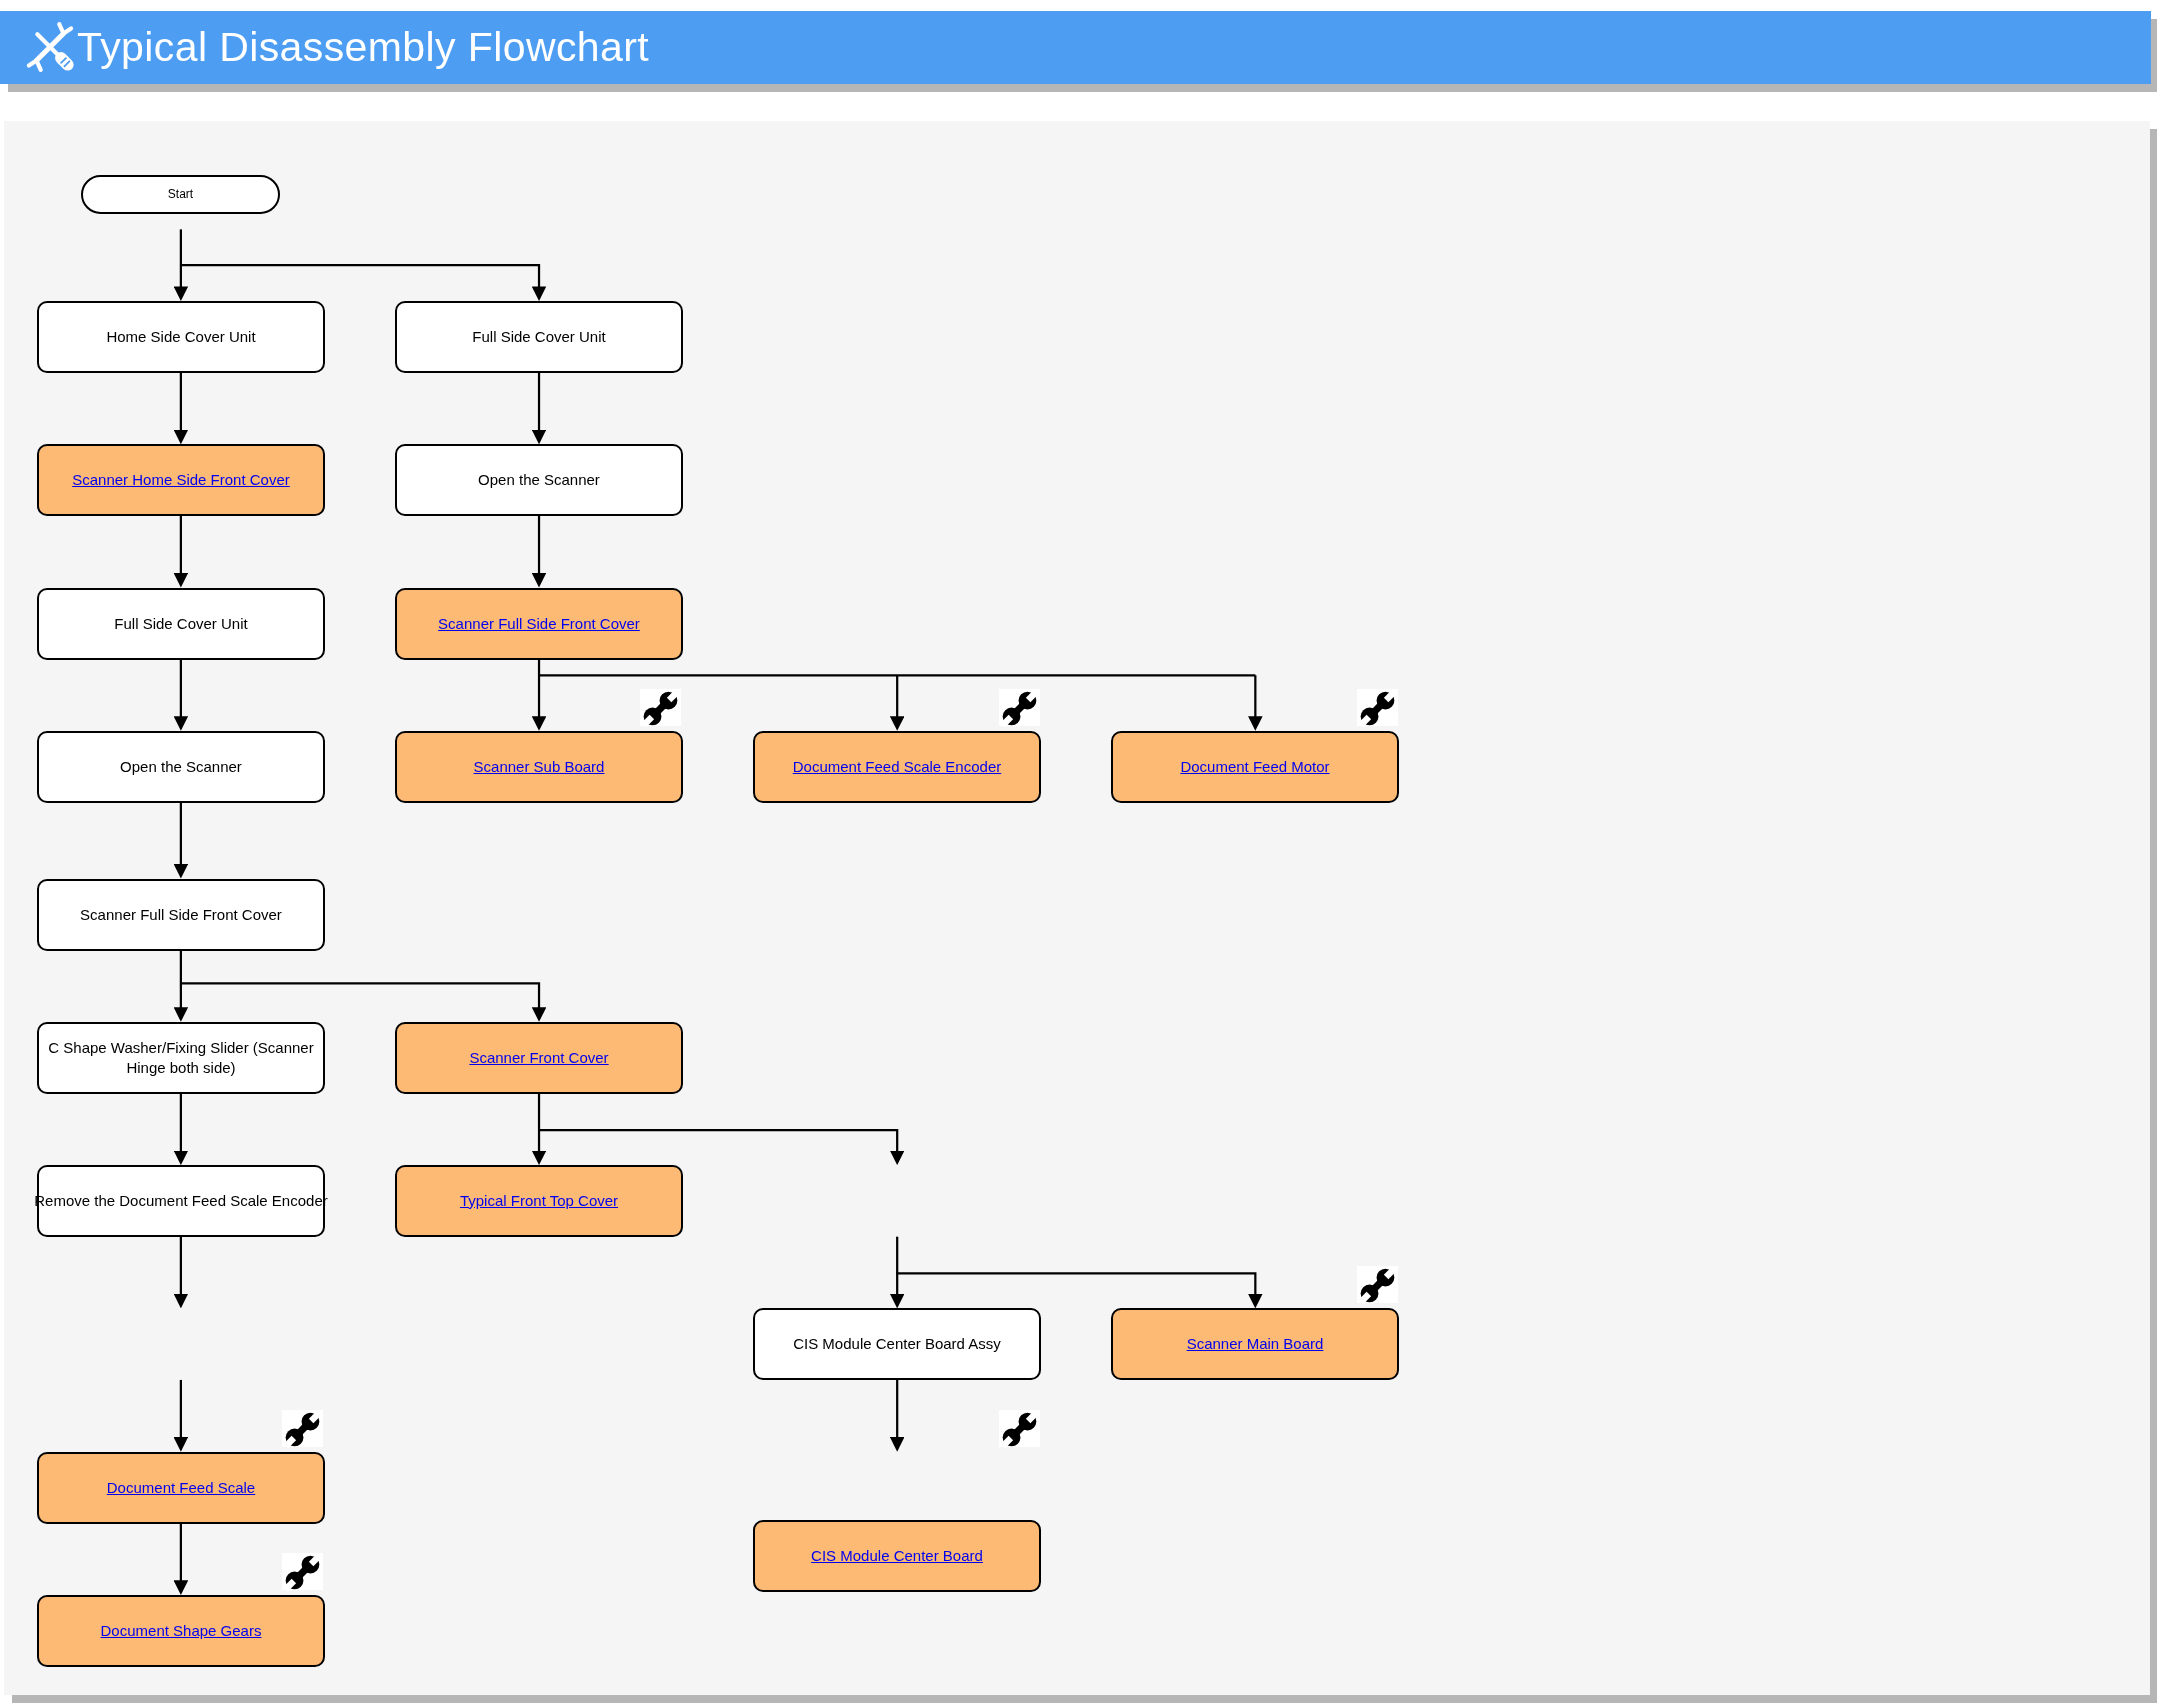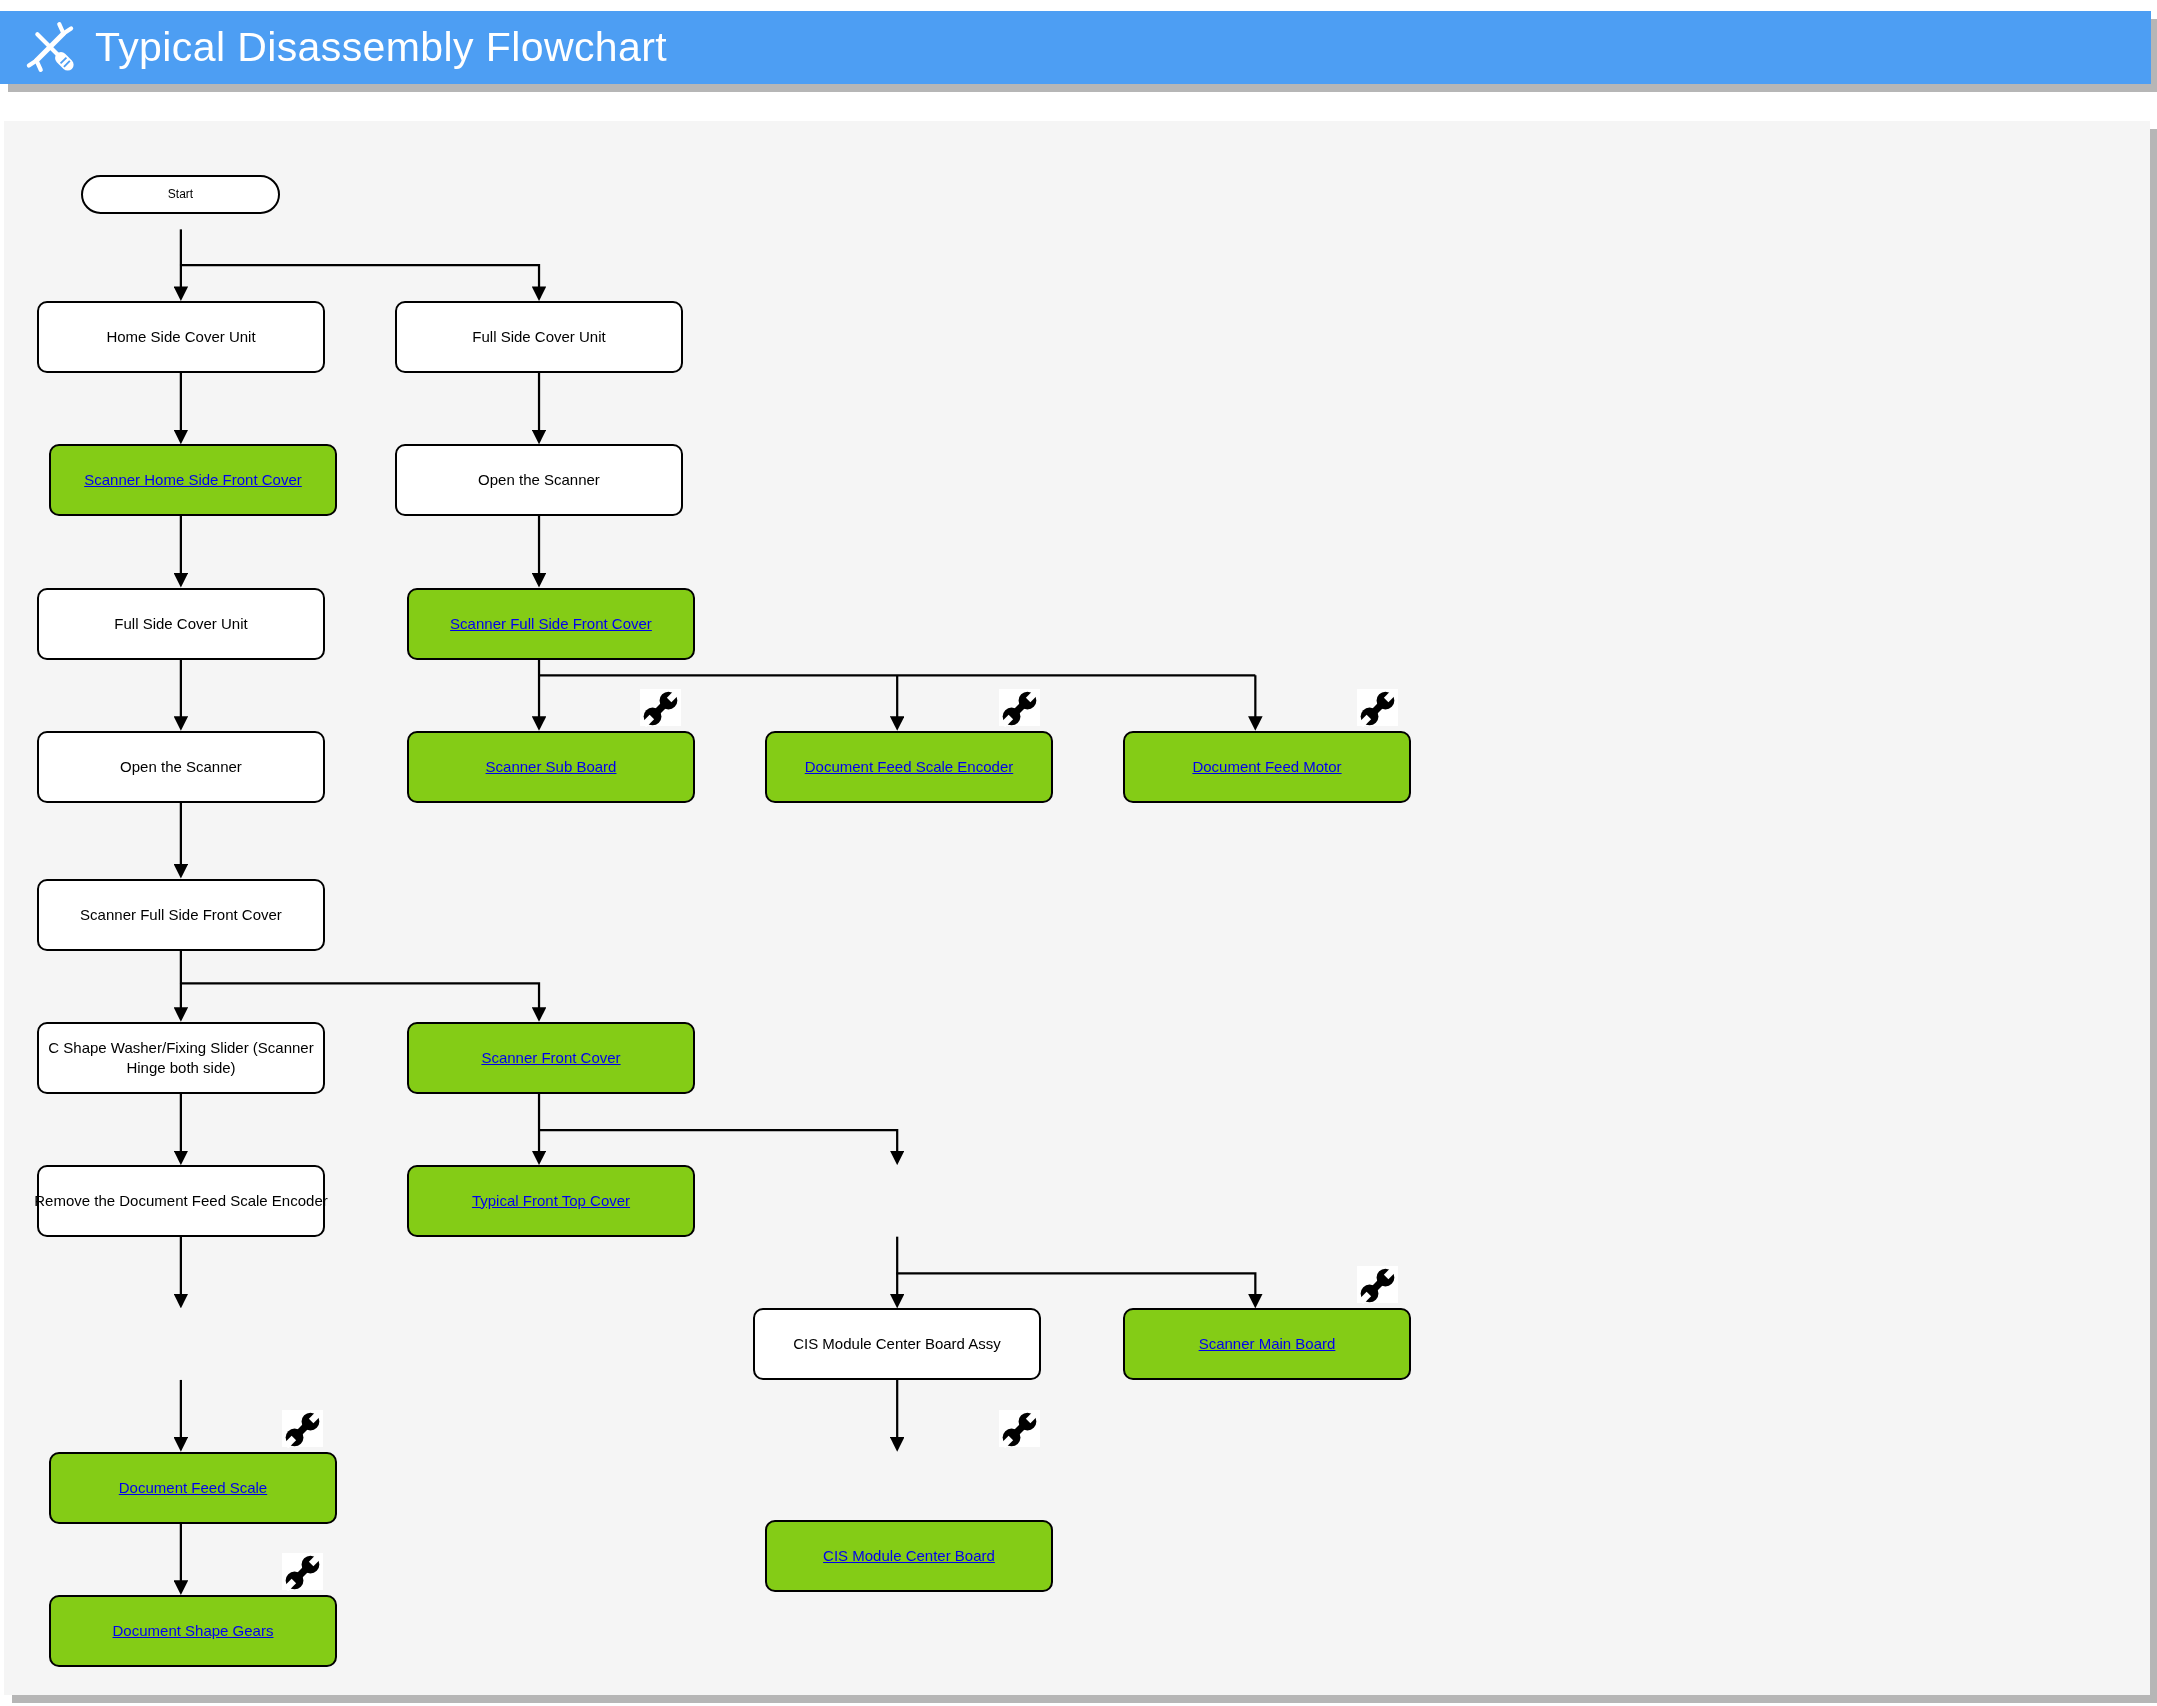--- a/index.html
+++ b/index.html
@@ -8,39 +8,39 @@
     font-family:"Liberation Sans","DejaVu Sans",sans-serif;background:#ffffff;
   }
   
   .hdr{
     position:absolute;left:0;top:10.7px;width:2151px;height:73px;
     background:#4d9ef3;box-shadow:8px 8px 0 0 #b6b6b6;
     display:flex;align-items:center;
   }
   .hdr-icon{width:54px;height:54px;margin-left:23px;flex:0 0 auto;}
   .hdr-title{
-    color:#ffffff;font-size:41px;letter-spacing:0.4px;margin-left:18px;
+    color:#ffffff;font-size:41px;letter-spacing:0.4px;
     white-space:nowrap;font-weight:400;
   }
   
   .canvas{
     position:absolute;left:3.6px;top:121px;width:2146px;height:1574px;
     background:#f5f5f5;box-shadow:8px 8px 0 0 #b6b6b6;
   }
   
   .edges{position:absolute;left:0;top:0;width:2157px;height:1706px;pointer-events:none;}
   
   .node{
     position:absolute;width:288px;height:72px;box-sizing:border-box;
     background:#ffffff;border:2.2px solid #000;border-radius:10px;
     display:flex;align-items:center;justify-content:center;text-align:center;
     font-size:15px;color:#000;line-height:1.35;padding:0 1.8px;
   }
   .node.start{width:199px;height:39px;border-radius:28px;font-size:12px;}
-  .node.yellow{background:#84cc16;margin-left:12px;}
+  .node.yellow{background:#fdba74;}
   .nlink{color:#0000ee;text-decoration:underline;cursor:pointer;}
   .nowrap{white-space:nowrap;}
   
   .wrench{position:absolute;width:41px;height:37px;background:#ffffff;}
   .wrench svg{position:absolute;left:-1.8px;top:-2.7px;width:45px;height:45px;}
 </style>
 </head>
 <body>
 
 <div id="stage">

